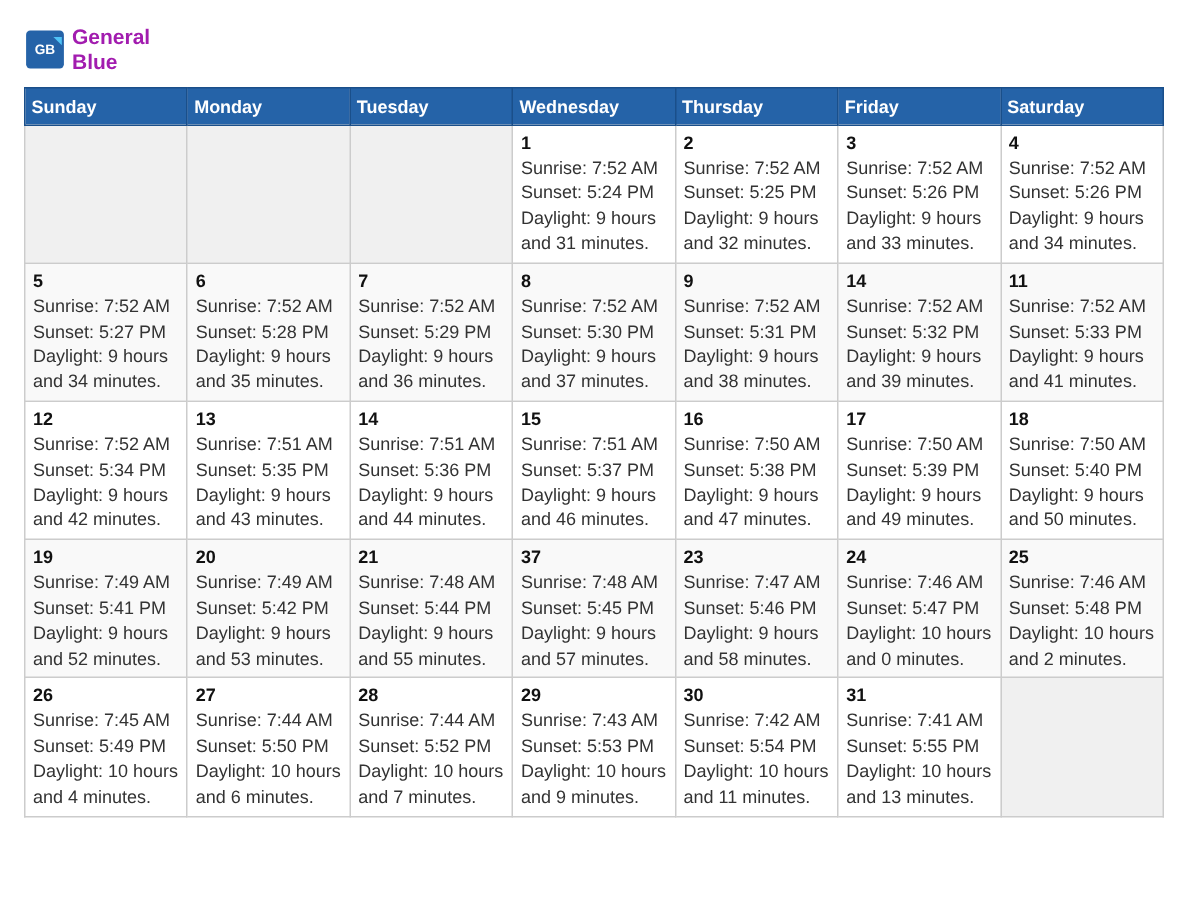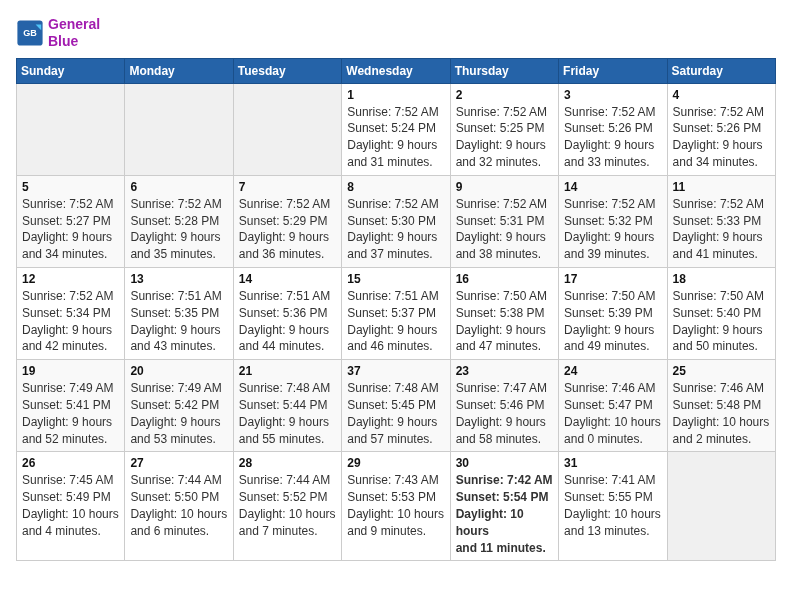--- a/index.html
+++ b/index.html
@@ -325,21 +325,21 @@
         </td>
         <td>
           <div class="day-number">29</div>
           <div class="day-info" style="white-space: pre-line;">Sunrise: 7:43 AM
 Sunset: 5:53 PM
 Daylight: 10 hours
 and 9 minutes.</div>
         </td>
         <td>
           <div class="day-number">30</div>
-          <div class="day-info" style="white-space: pre-line; font-weight: bold;">Sunrise: 7:42 AM
+          <div class="day-info" style="white-space: pre-line;">Sunrise: 7:42 AM
 Sunset: 5:54 PM
 Daylight: 10 hours
 and 11 minutes.</div>
         </td>
         <td>
           <div class="day-number">31</div>
           <div class="day-info" style="white-space: pre-line;">Sunrise: 7:41 AM
 Sunset: 5:55 PM
 Daylight: 10 hours
 and 13 minutes.</div>

